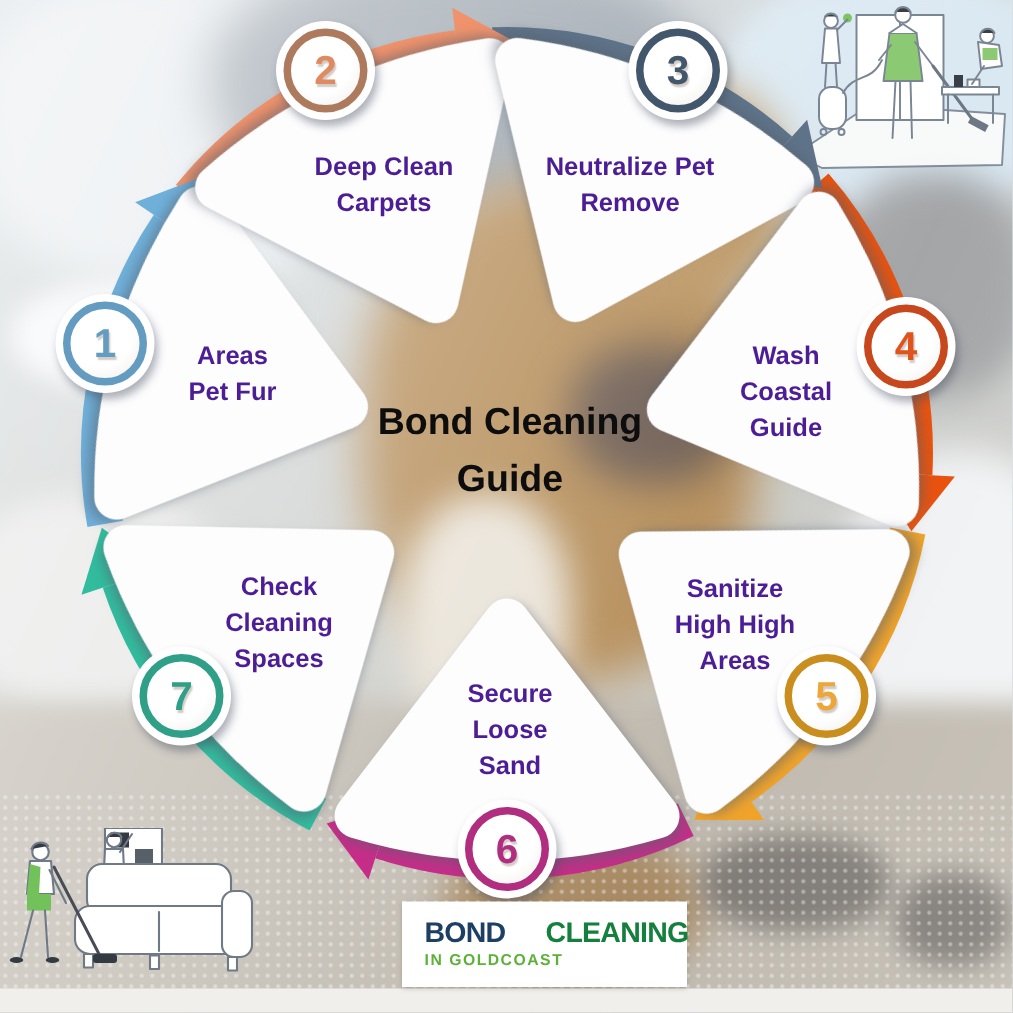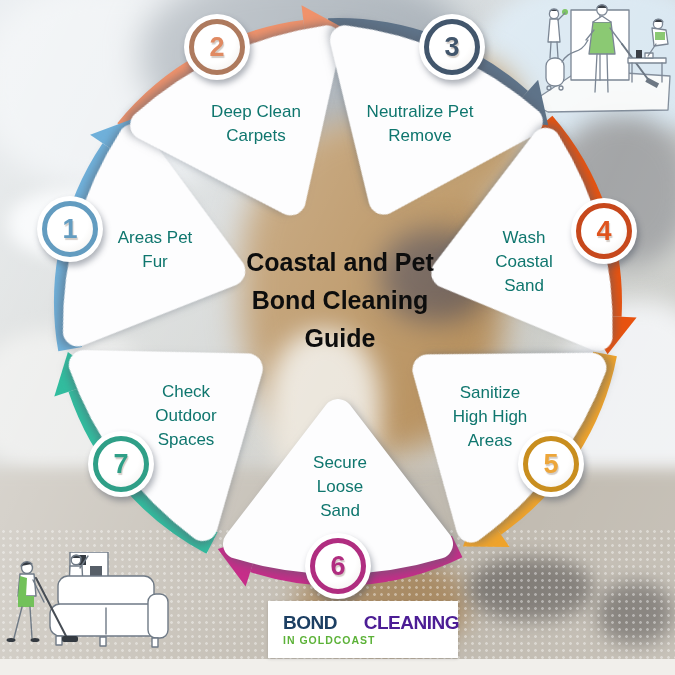--- a/index.html
+++ b/index.html
@@ -37,21 +37,21 @@
         filter:drop-shadow(3px 4px 4px rgba(85,95,110,.5));}
   
   .badge{position:absolute;z-index:6;width:66px;height:66px;border-radius:50%;background:#fff;
          box-shadow:2px 4px 6px rgba(70,80,95,.45);display:flex;align-items:center;justify-content:center;}
   .badge .ring{width:46px;height:46px;border-radius:50%;border:5px solid #888;
                display:flex;align-items:center;justify-content:center;
                background:radial-gradient(circle at 40% 35%,#ffffff 55%,#efedea);}
   .badge .num{font-size:27px;font-weight:bold;line-height:1;text-shadow:1px 2px 1px rgba(110,85,65,.30);}
   
   .label{position:absolute;z-index:7;transform:translate(-50%,-50%);text-align:center;
-         font-weight:normal;font-size:17px;line-height:1.42;color:#0f766e;}
+         font-weight:bold;font-size:17px;line-height:1.42;color:#4c1d95;}
   .title{position:absolute;z-index:8;left:340px;top:300px;width:250px;transform:translate(-50%,-50%);
          text-align:center;font-weight:bold;font-size:25px;line-height:38px;color:#0d0d0d;}
   
   .illo{position:absolute;z-index:3;}
   .illo-tr{left:518px;top:0;}
   .illo-bl{left:0;top:552px;}
   
   .logo{position:absolute;z-index:9;left:268px;top:601px;width:190px;height:57px;background:#ffffff;
         display:flex;align-items:center;gap:7px;padding:0 8px;box-sizing:border-box;
         box-shadow:0 1px 3px rgba(0,0,0,.15);}
@@ -214,39 +214,38 @@
     </div>
   <div class="badge" style="left:88px;top:431px">
     <div class="ring" style="border-color: rgb(47, 159, 135);">
       <span class="num" style="color: rgb(47, 159, 135);">7</span>
       </div>
     </div>
 
   <div class="label" style="left:155px;top:250px;width:76px">Areas Pet Fur</div>
   <div class="label" style="left:256px;top:124px;width:100px">Deep Clean Carpets</div>
   <div class="label" style="left:420px;top:124px;width:130px">Neutralize Pet Remove</div>
-  <div class="label" style="left:524px;top:262px;width:70px">Wash Coastal Sand</div>
+  <div class="label" style="left:524px;top:262px;width:70px">Wash Coastal Guide</div>
   <div class="label" style="left:490px;top:417px;width:100px">Sanitize High High Areas</div>
   <div class="label" style="left:340px;top:487px;width:64px">Secure Loose Sand</div>
-  <div class="label" style="left:186px;top:416px;width:76px">Check Outdoor Spaces</div>
+  <div class="label" style="left:186px;top:416px;width:76px">Check Cleaning Spaces</div>
 
   <div class="title">
-    <div>Coastal and Pet</div>
     <div>Bond Cleaning</div>
     <div>Guide</div>
   </div>
 
   <div class="logo">
     <svg width="46" height="50" viewBox="0 0 50 52">
       <rect x="34" y="3" width="7" height="12" fill="#5cb238"></rect>
       <path d="M25 1 L48 22 L42 22 L42 50 L8 50 L8 22 L2 22 Z" fill="#5cb238"></path>
       <text x="25" y="41" text-anchor="middle" font-size="30" font-weight="bold" fill="#ffffff">B</text>
     </svg>
     <div class="logo-text">
       <div class="logo-line1">
         <span style="color: rgb(28, 63, 99);">BOND</span>
-        <span style="color: #4c1d95; margin-left: 22px;">CLEANING</span>
+        <span style="color: #15803d; margin-left: 22px;">CLEANING</span>
       </div>
       <div class="logo-tagline" style="color: rgb(92, 178, 56);">IN GOLDCOAST</div>
     </div>
   </div>
 
 </div>
 
 </body></html>

